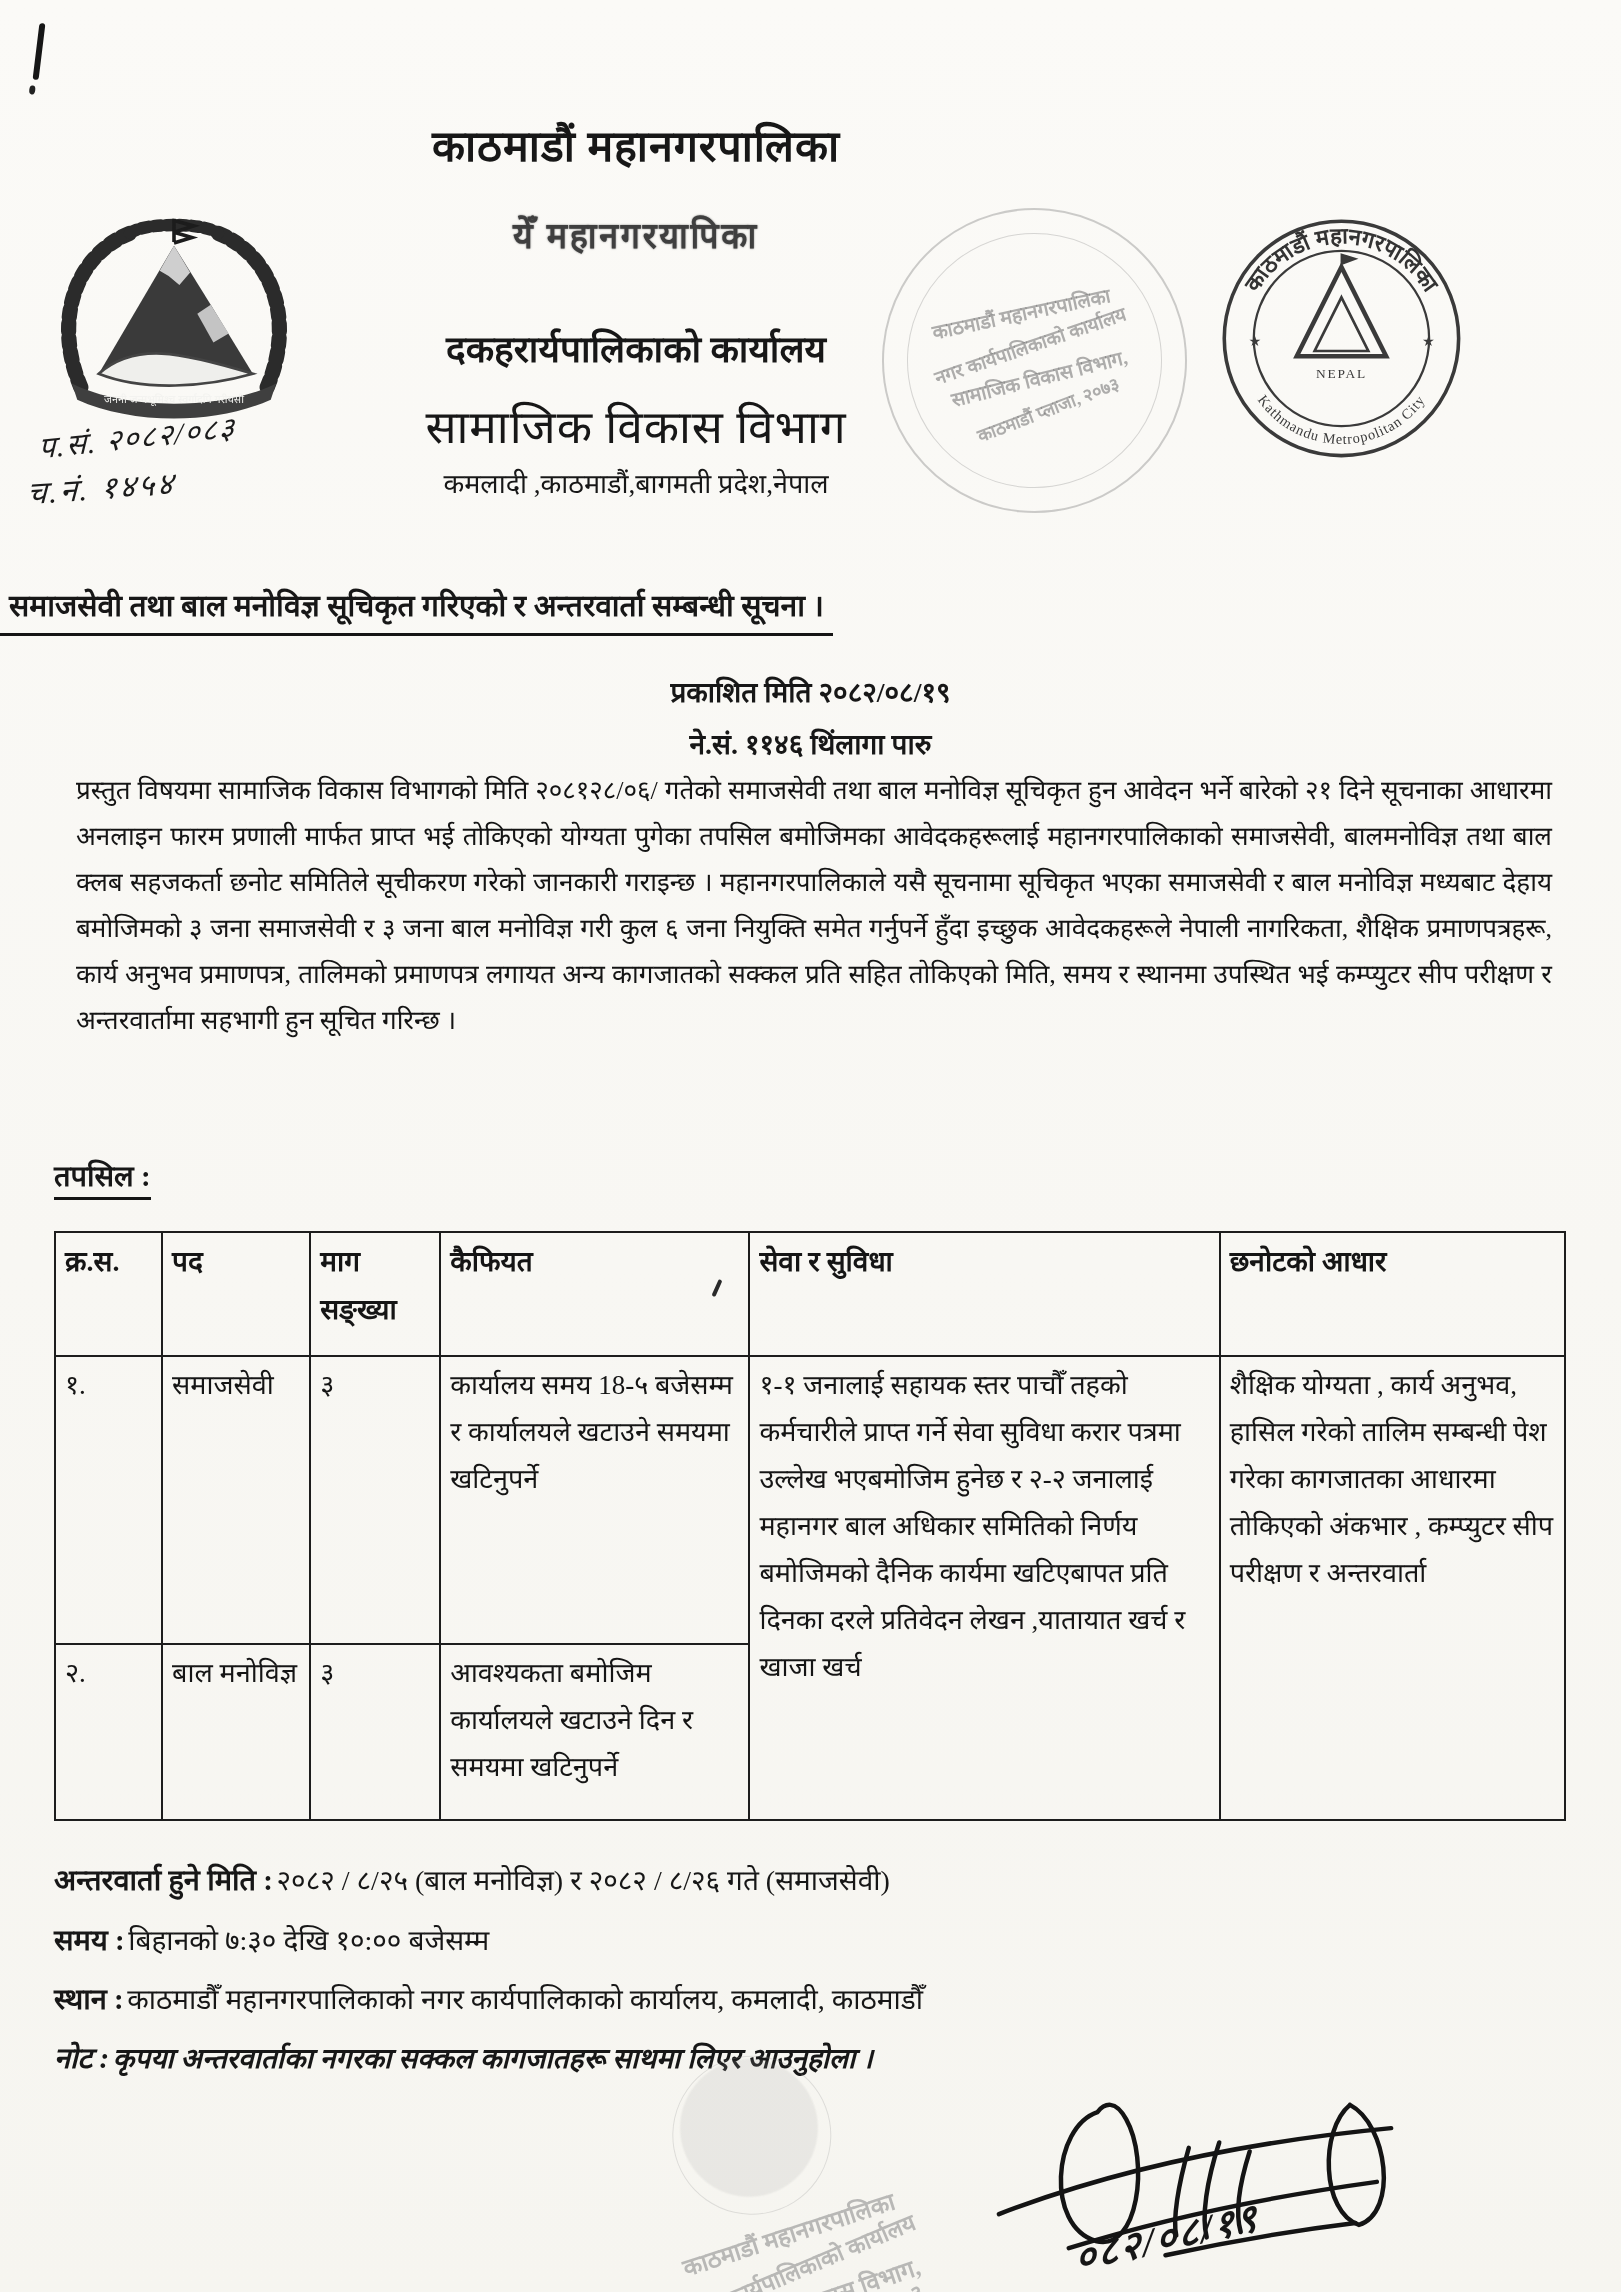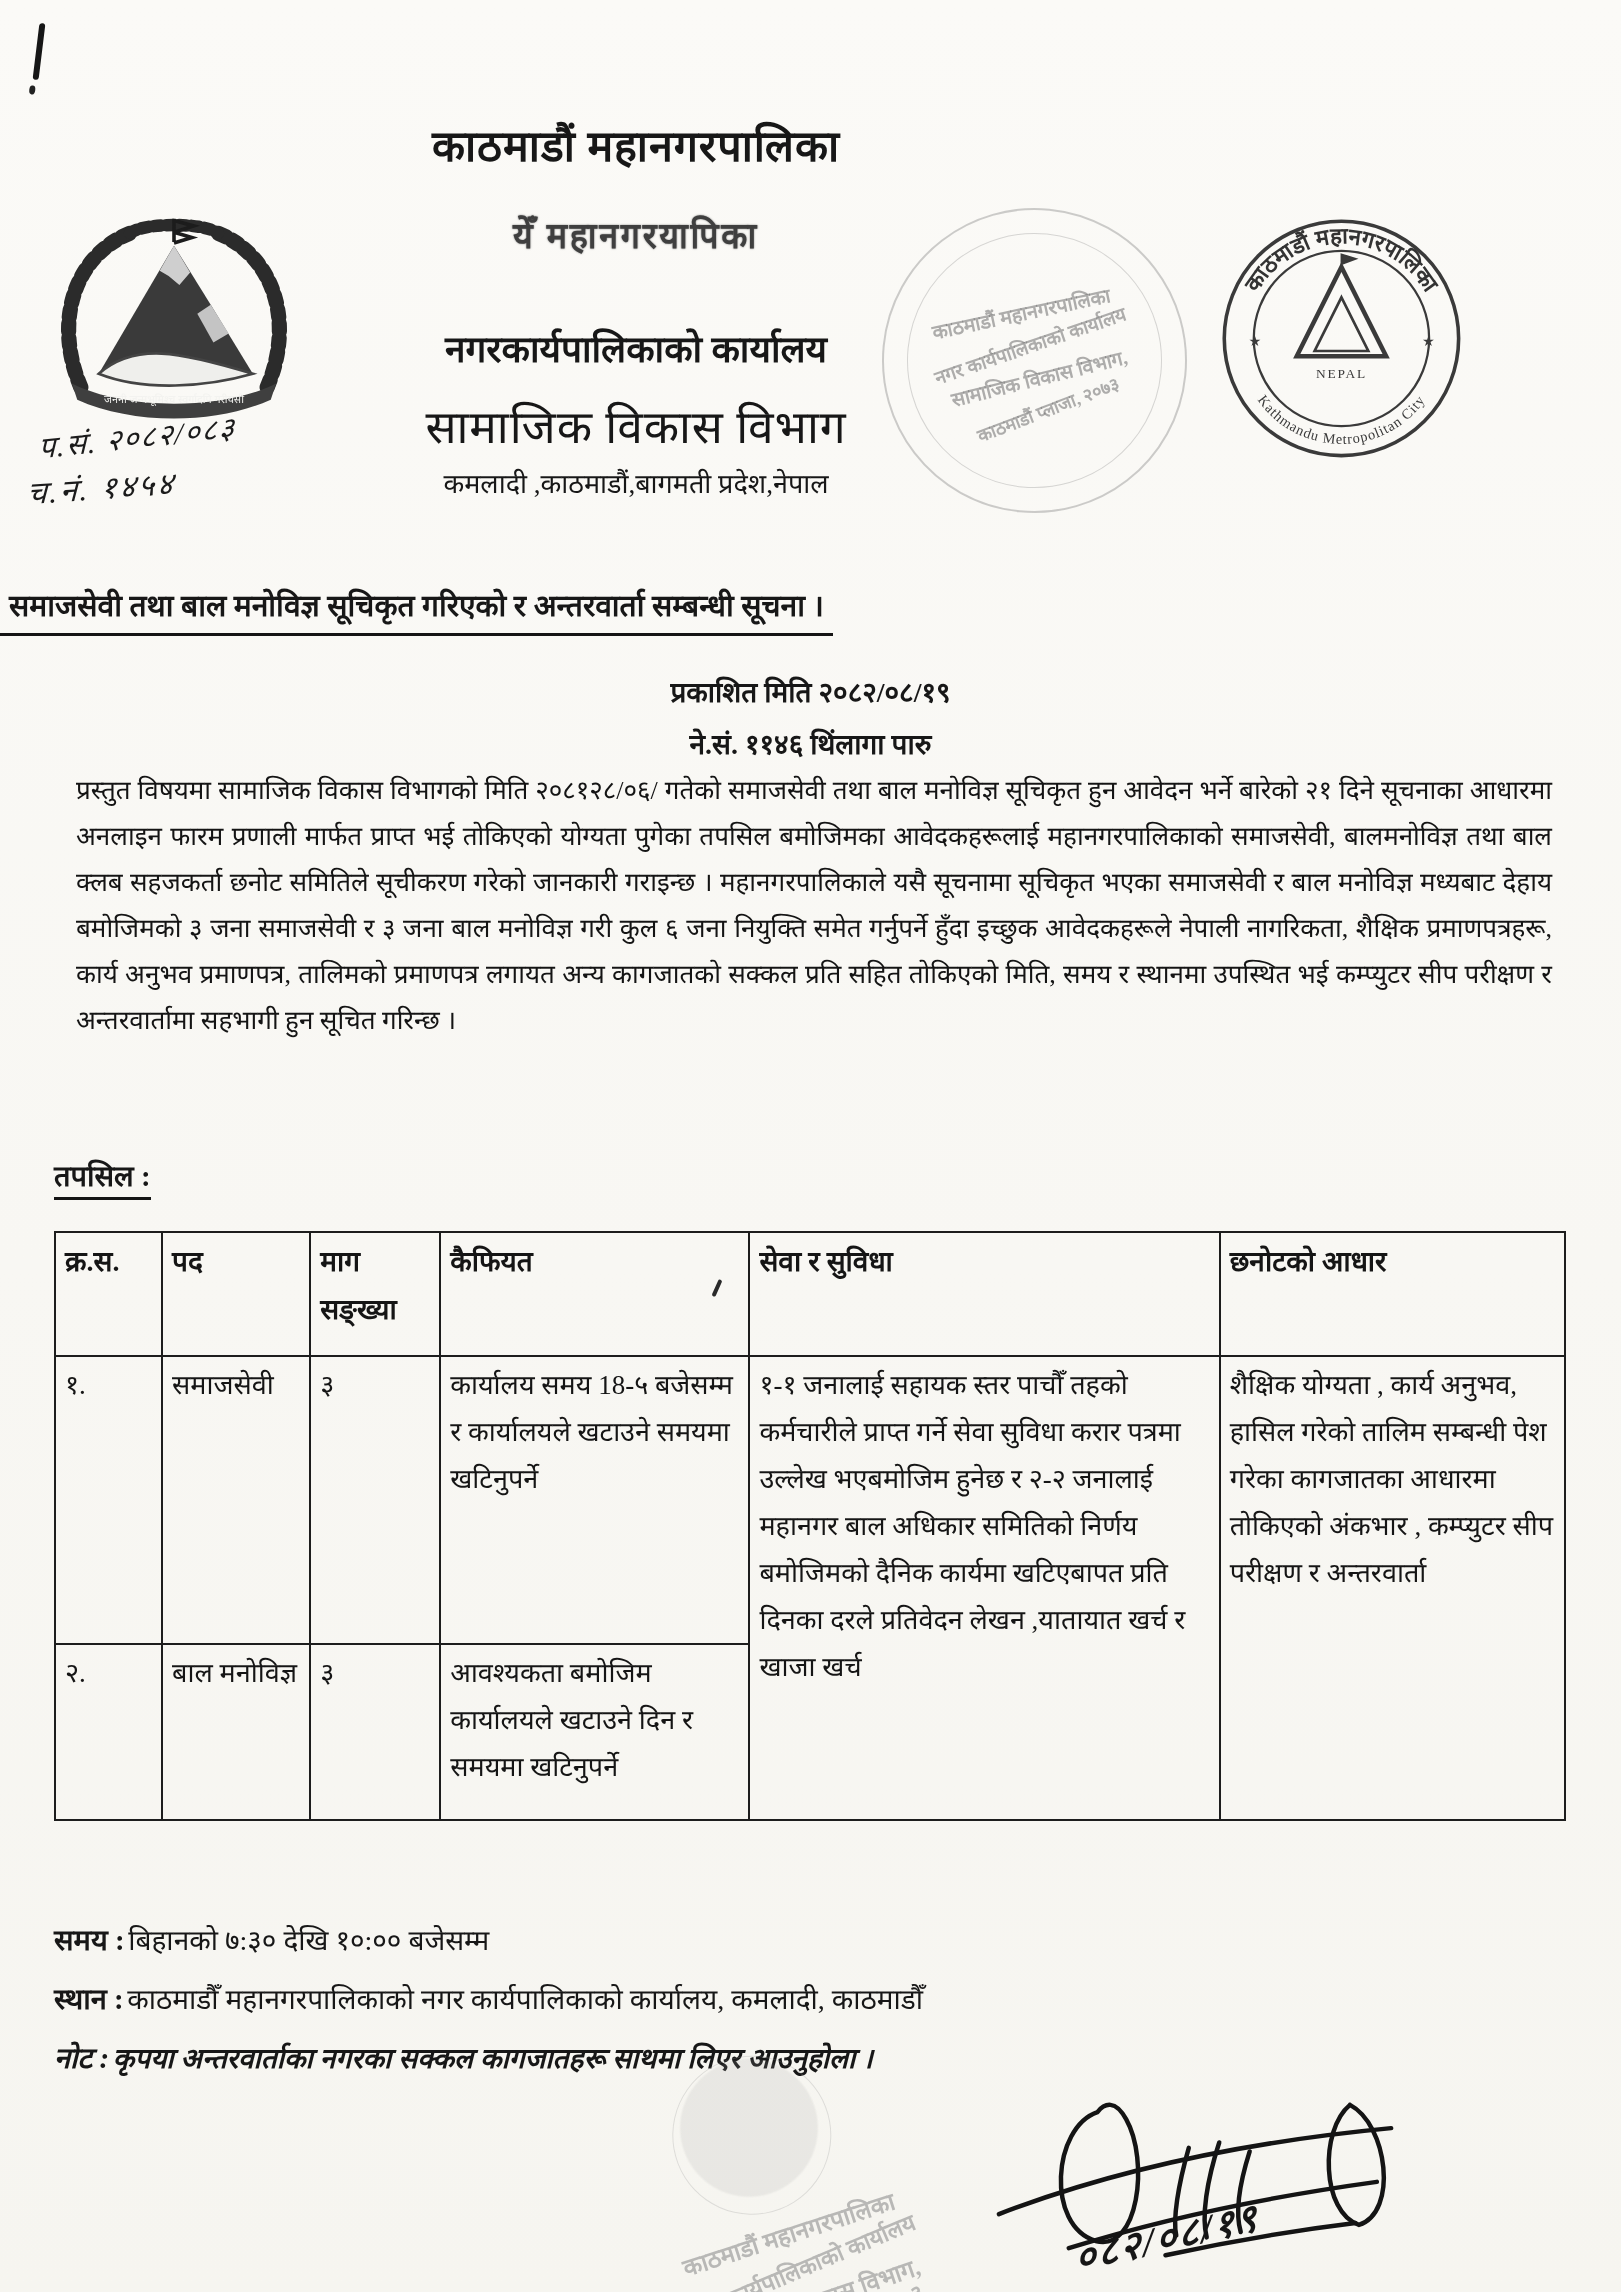--- a/index.html
+++ b/index.html
@@ -133,21 +133,21 @@
 
   <div class="abs header-stamp">
     <div class="s1">काठमाडौं महानगरपालिका</div>
     <div class="s2">नगर कार्यपालिकाको कार्यालय</div>
     <div class="s3">सामाजिक विकास विभाग,</div>
     <div class="s4">काठमाडौं प्लाजा, २०७३</div>
   </div>
 
   <div class="abs lh-line lh-title">काठमाडौं महानगरपालिका</div>
   <div class="abs lh-line lh-newari">येँ महानगरयापिका</div>
-  <div class="abs lh-line lh-office">नगरकार्यपालिकाको कार्यालय</div>
+  <div class="abs lh-line lh-office">दकहरार्यपालिकाको कार्यालय</div>
   <div class="abs lh-line lh-dept">सामाजिक विकास विभाग</div>
   <div class="abs lh-line lh-address">कमलादी ,काठमाडौं,बागमती प्रदेश,नेपाल</div>
 
   <svg class="abs emblem" viewBox="0 0 288 240">
 
     <path d="M40,200 C10,130 30,55 95,28" fill="none" stroke="#2b2b2b" stroke-width="17" stroke-dasharray="9 7" stroke-linecap="round"></path>
     <path d="M248,200 C278,130 258,55 193,28" fill="none" stroke="#2b2b2b" stroke-width="17" stroke-dasharray="9 7" stroke-linecap="round"></path>
     <path d="M95,28 C110,16 178,16 193,28" fill="none" stroke="#2b2b2b" stroke-width="14" stroke-dasharray="8 6" stroke-linecap="round"></path>
 
     <path d="M144,12 l0,26 M144,14 l22,6 -22,7 M144,27 l20,6 -20,6" fill="none" stroke="#1c1c1c" stroke-width="4"></path>
@@ -226,20 +226,24 @@
     </tr>
     <tr class="r2">
       <td class="c-sn">२.</td>
       <td class="c-post">बाल मनोविज्ञ</td>
       <td class="c-count">३</td>
       <td class="c-rem">आवश्यकता बमोजिम कार्यालयले खटाउने दिन र समयमा खटिनुपर्ने</td>
     </tr>
   </tbody>
     </table>
 
+  <div class="abs f-line f1">
+    <span class="f-label">अन्तरवार्ता हुने मिति :</span>
+    <span class="f-value">२०८२ / ८/२५ (बाल मनोविज्ञ) र २०८२ / ८/२६ गते (समाजसेवी)</span>
+  </div>
   <div class="abs f-line f2">
     <span class="f-label">समय :</span>
     <span class="f-value">बिहानको ७:३० देखि १०:०० बजेसम्म</span>
   </div>
   <div class="abs f-line f3">
     <span class="f-label">स्थान :</span>
     <span class="f-value">काठमाडौँ महानगरपालिकाको नगर कार्यपालिकाको कार्यालय, कमलादी, काठमाडौँ</span>
   </div>
   <div class="abs f-line f4">
     <span class="f-label">नोट :</span>

